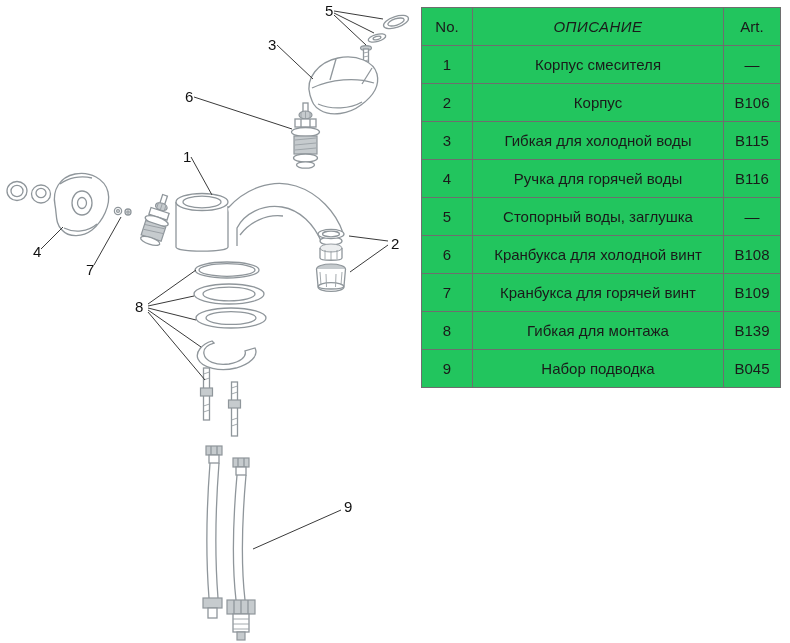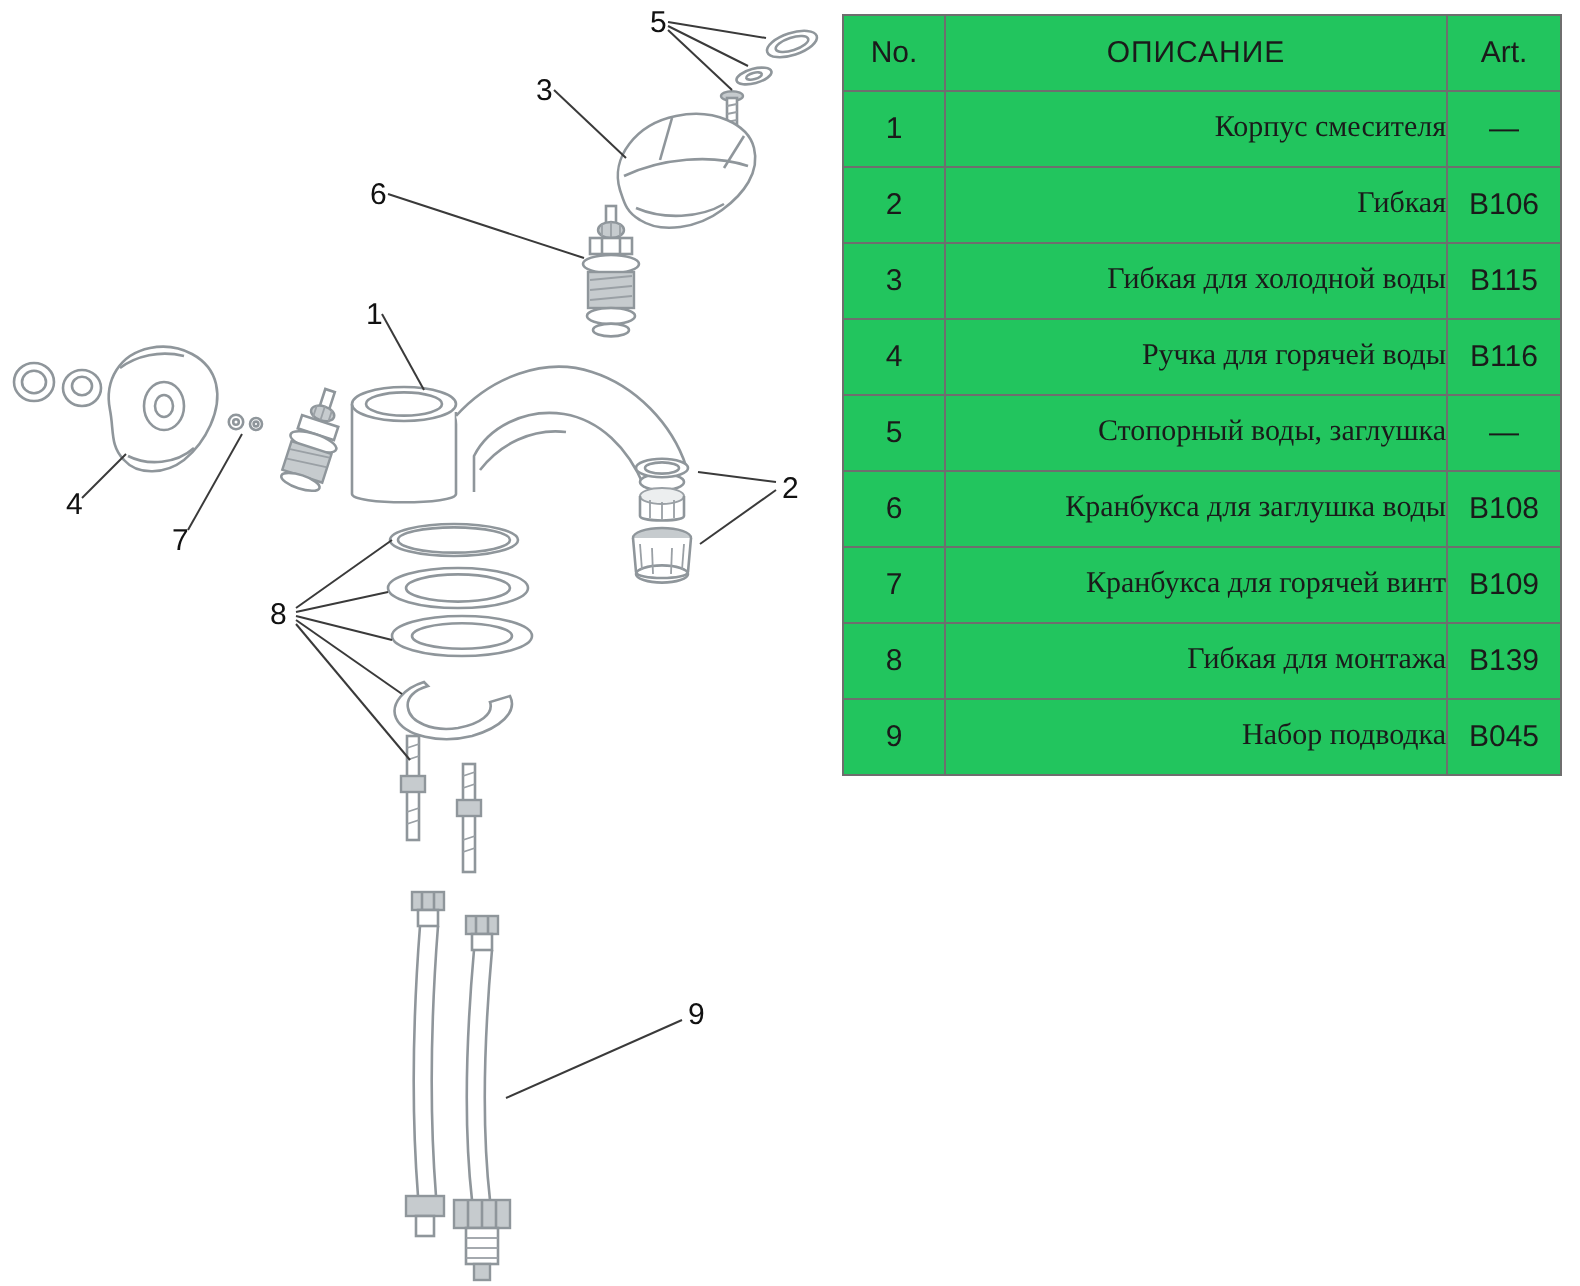--- a/index.html
+++ b/index.html
@@ -11,24 +11,24 @@
   .parts-table{
     position:absolute;left:421px;top:7px;width:360px;
     border-collapse:collapse;table-layout:fixed;background:#22c55e;
   }
   .parts-table th,.parts-table td{
     border:1px solid #6e6e6e;height:37px;padding:0;
     font-size:15px;font-weight:normal;color:#1a1a1a;vertical-align:middle;
     overflow:hidden;white-space:nowrap;
   }
   .parts-table th{text-align:center;}
-  .th-desc{font-size:16px;letter-spacing:.5px;}
+  .th-desc{font-size:16px;letter-spacing:.5px;font-style:italic;}
   .c-no{width:50px;text-align:center;}
   .c-art{width:56px;text-align:center;}
-  .c-desc{text-align:right;padding-left:12px;font-family:Liberation Serif, serif;}
+  .c-desc{text-align:center;padding-left:12px;}
   
   .diagram{position:absolute;left:0;top:0;width:420px;height:643px;}
   .ln{stroke:#8f969b;stroke-width:1.3;fill:none;}
   .lnf{stroke:#8f969b;stroke-width:1.3;fill:#ffffff;}
   .mid{stroke:#8f969b;stroke-width:1.2;fill:#c6cbce;}
   .lt{stroke:#9aa0a5;stroke-width:1;fill:#eceeef;}
   .hatch{stroke:#9aa0a5;stroke-width:.9;fill:none;}
   .leader{stroke:#3a3a3a;stroke-width:1;fill:none;}
   .callout{font-family:"Liberation Sans", sans-serif;font-size:15px;fill:#111;}
 </style>
@@ -256,41 +256,41 @@
       </tr>
     </thead>
     <tbody>
       <tr>
         <td class="c-no">1</td>
         <td class="c-desc">Корпус смесителя</td>
         <td class="c-art">—</td>
       </tr>
       <tr>
         <td class="c-no">2</td>
-        <td class="c-desc">Гибкая</td>
+        <td class="c-desc">Корпус</td>
         <td class="c-art">B106</td>
       </tr>
       <tr>
         <td class="c-no">3</td>
         <td class="c-desc">Гибкая для холодной воды</td>
         <td class="c-art">B115</td>
       </tr>
       <tr>
         <td class="c-no">4</td>
         <td class="c-desc">Ручка для горячей воды</td>
         <td class="c-art">B116</td>
       </tr>
       <tr>
         <td class="c-no">5</td>
         <td class="c-desc">Стопорный воды, заглушка</td>
         <td class="c-art">—</td>
       </tr>
       <tr>
         <td class="c-no">6</td>
-        <td class="c-desc">Кранбукса для заглушка воды</td>
+        <td class="c-desc">Кранбукса для холодной винт</td>
         <td class="c-art">B108</td>
       </tr>
       <tr>
         <td class="c-no">7</td>
         <td class="c-desc">Кранбукса для горячей винт</td>
         <td class="c-art">B109</td>
       </tr>
       <tr>
         <td class="c-no">8</td>
         <td class="c-desc">Гибкая для монтажа</td>

